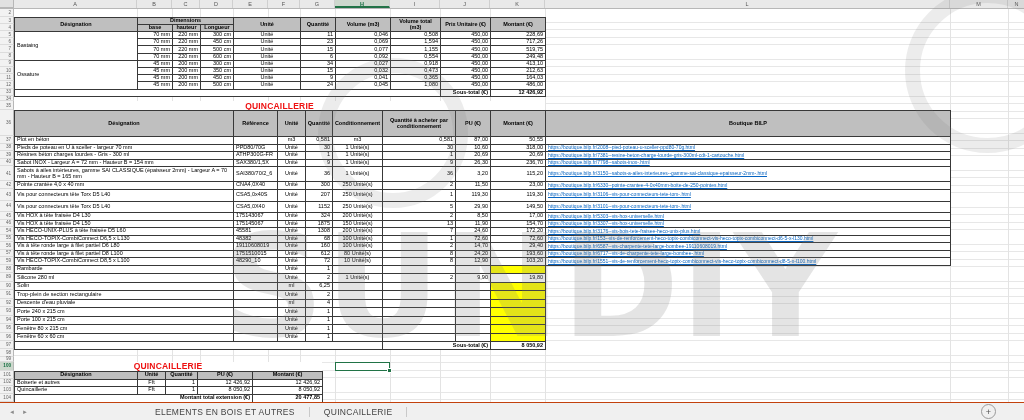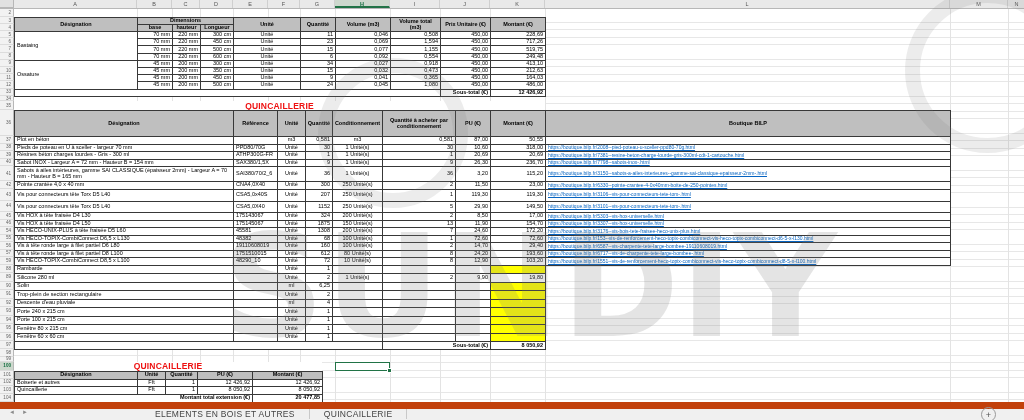--- a/index.html
+++ b/index.html
@@ -42,21 +42,21 @@
   #selcell .handle{position:absolute;right:-2.5px;bottom:-2.5px;width:3px;height:3px;
                    background:var(--green);border:1px solid #fff;}
   
   #watermark{position:absolute;top:216px;left:222px;z-index:7;pointer-events:none;color:#7d7d7d;
              opacity:.20;font-weight:bold;font-size:142px;line-height:1;letter-spacing:1px;
              font-family:"DejaVu Sans",sans-serif;}
   .wcirc{position:absolute;z-index:7;pointer-events:none;border:15px solid #7d7d7d;
          opacity:.15;border-radius:50%;box-sizing:border-box;}
   
   #tabbar{position:absolute;left:0;bottom:0;width:1024px;height:18px;background:#f0f0f0;
-          border-top:7px solid #c2410c;display:flex;align-items:flex-start;z-index:8;
+          border-top:1px solid #c2410c;display:flex;align-items:center;z-index:8;
           font-size:8.5px;color:#444;box-sizing:border-box;}
   .navs{display:flex;align-items:center;gap:7px;padding:0 9px;color:#8a8a8a;font-size:6px;}
   #tabspacer{width:104px;}
   .tab{display:flex;align-items:center;padding:0 14px;border-right:1px solid #c9c9c9;
        cursor:pointer;letter-spacing:.3px;white-space:nowrap;}
   .tab.active{background:#ffffff;color:var(--green);font-weight:bold;
               border-bottom:2px solid var(--green);}
   .addbtn{margin-left:auto;margin-right:28px;align-self:center;width:13px;height:13px;
           border:1px solid #9a9a9a;border-radius:50%;display:flex;align-items:center;
           justify-content:center;color:#555;font-size:9px;cursor:pointer;}

